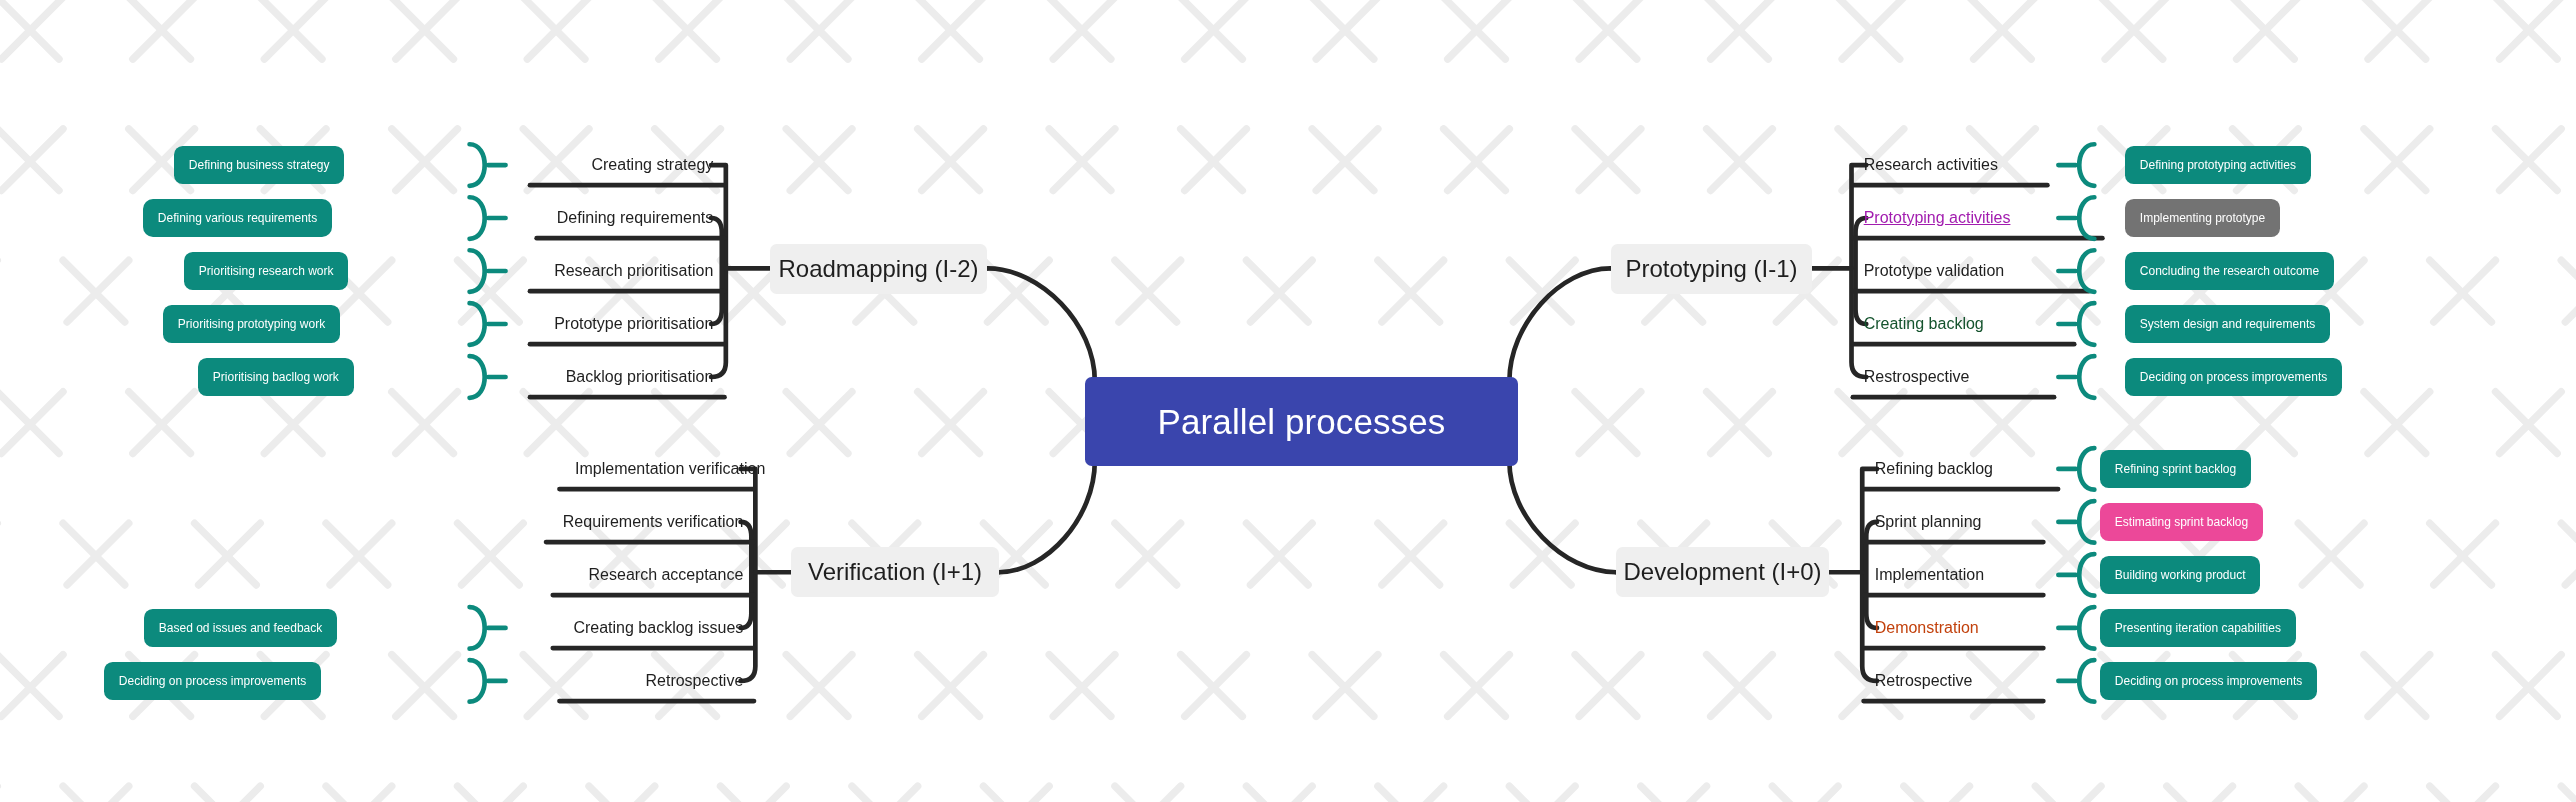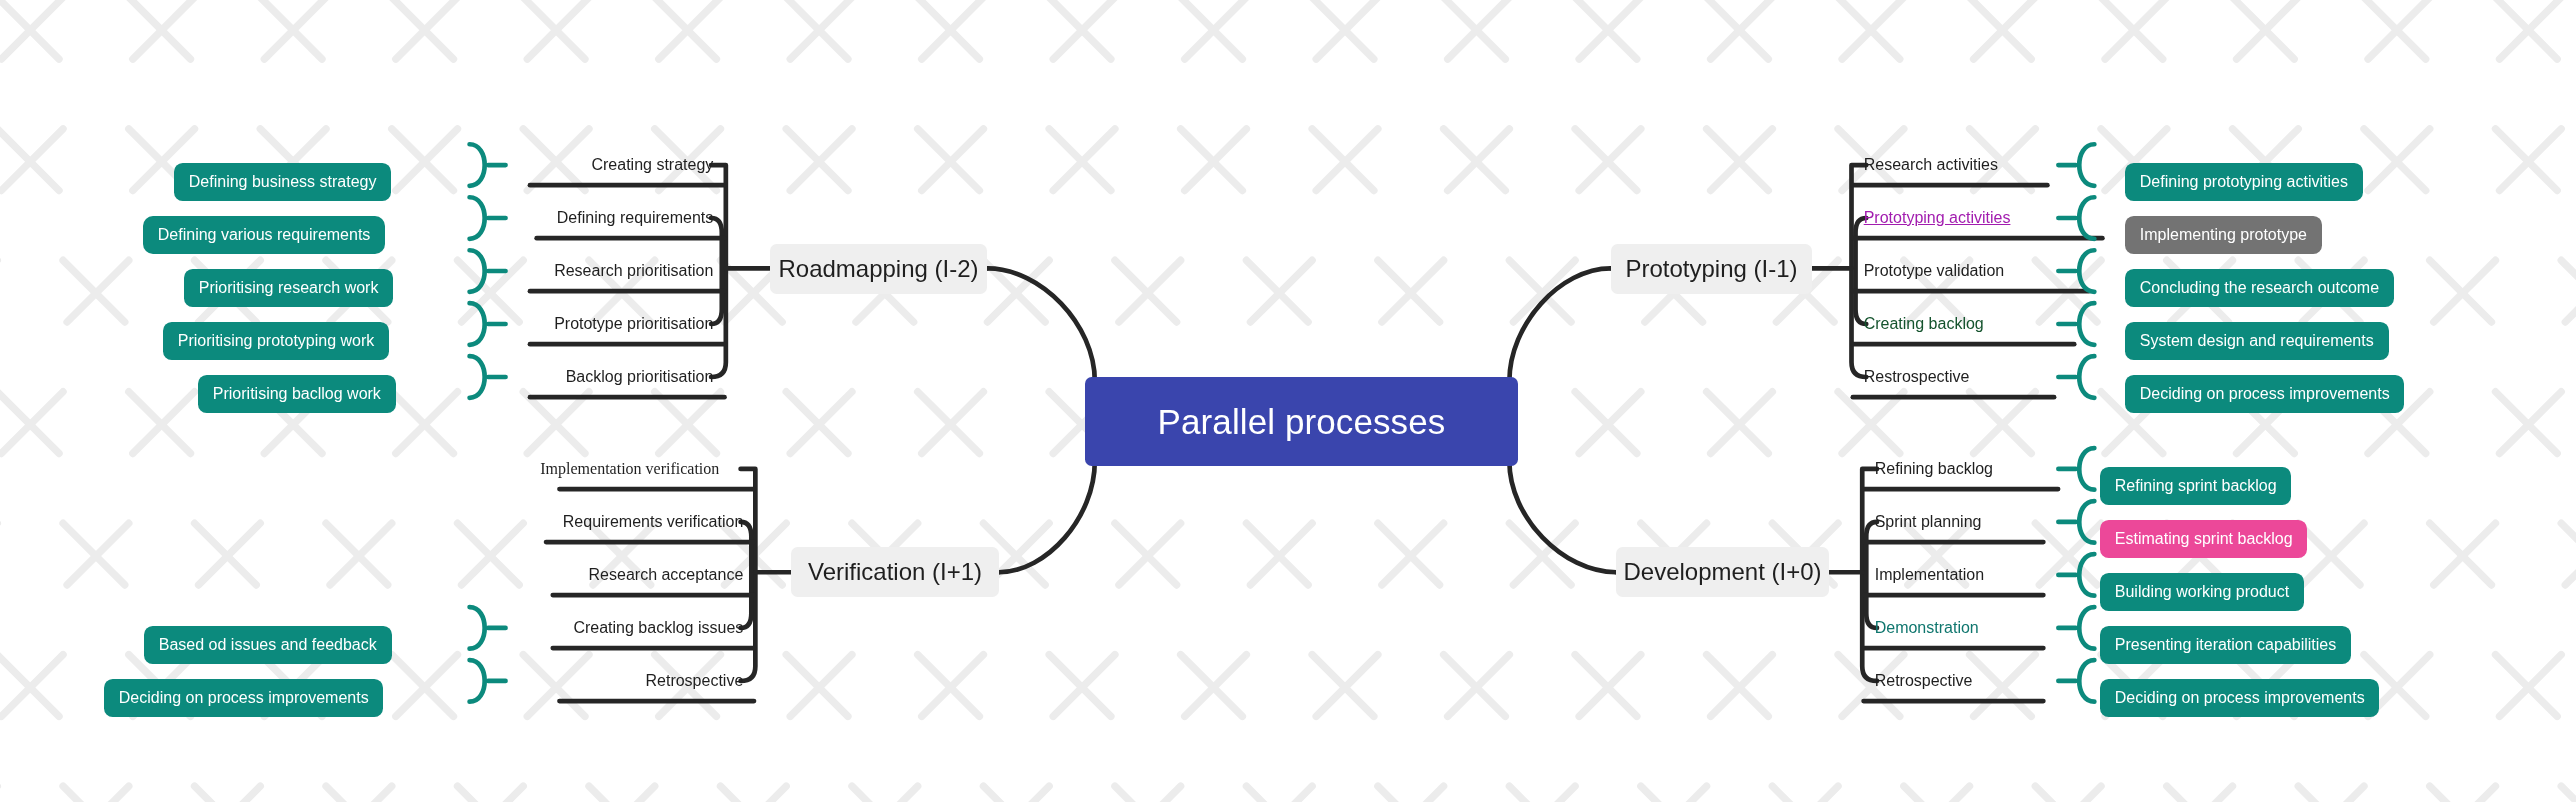--- a/index.html
+++ b/index.html
@@ -23,21 +23,21 @@
     font-size:35px;justify-content:center;letter-spacing:0.1px;
   }
 
   .branch-node{
     background:#efefef;color:#1f1f1f;border-radius:6.7px;
     font-size:24px;justify-content:center;padding:0 17.4px;
   }
 
   .pill{
     background:#0c8a7d;color:#ffffff;border-radius:8.7px;
-    font-size:16px;justify-content:center;padding:0 14.8px;height:38px;margin-top:17px;
+    font-size:12px;justify-content:center;padding:0 14.8px;height:38px;
   }
 
   .plain{
     color:#1f1f1f;font-size:16px;height:38px;
     justify-content:center;padding:0 10.7px;
   }
   .plain.lefttext{justify-content:flex-end;}
   .plain.righttext{justify-content:flex-start;}
 </style>
 </head>
@@ -535,34 +535,34 @@
       <div class="node pill" style="background: rgb(12, 138, 125); color: rgb(255, 255, 255); width: auto; left: 2125px; top: 146px; height: 38px;">Defining prototyping activities</div>
       <div class="node plain righttext" style="color: #a21caf; left: 1853px; top: 199px; width: 288px; height: 38px; text-decoration: underline;">Prototyping activities</div>
       <div class="node pill" style="background: #737373; color: rgb(255, 255, 255); width: auto; left: 2125px; top: 199px; height: 38px;">Implementing prototype</div>
       <div class="node plain righttext" style="color: rgb(31, 31, 31); left: 1853px; top: 252px; width: 288px; height: 38px;">Prototype validation</div>
       <div class="node pill" style="background: rgb(12, 138, 125); color: rgb(255, 255, 255); width: auto; left: 2125px; top: 252px; height: 38px;">Concluding the research outcome</div>
       <div class="node plain righttext" style="color: #14532d; left: 1853px; top: 305px; width: 288px; height: 38px;">Creating backlog</div>
       <div class="node pill" style="background: rgb(12, 138, 125); color: rgb(255, 255, 255); width: auto; left: 2125px; top: 305px; height: 38px;">System design and requirements</div>
       <div class="node plain righttext" style="color: rgb(31, 31, 31); left: 1853px; top: 358px; width: 288px; height: 38px;">Restrospective</div>
       <div class="node pill" style="background: rgb(12, 138, 125); color: rgb(255, 255, 255); width: auto; left: 2125px; top: 358px; height: 38px;">Deciding on process improvements</div>
       <div class="node branch-node" style="left: 791px; top: 547px; width: 208px; height: 50px; background: rgb(239, 239, 239); color: rgb(31, 31, 31);">Verification (I+1)</div>
-      <div class="node plain lefttext" style="color: rgb(31, 31, 31); left: 442px; top: 450px; width: 288px; height: 38px; font-family: Liberation Serif, serif;">Implementation verification</div>
+      <div class="node plain lefttext" style="color: rgb(31, 31, 31); left: 488px; top: 450px; width: 288px; height: 38px;">Implementation verification</div>
       <div class="node plain lefttext" style="color: rgb(31, 31, 31); left: 466px; top: 503px; width: 288px; height: 38px;">Requirements verification</div>
       <div class="node plain lefttext" style="color: rgb(31, 31, 31); left: 466px; top: 556px; width: 288px; height: 38px;">Research acceptance</div>
       <div class="node plain lefttext" style="color: rgb(31, 31, 31); left: 466px; top: 609px; width: 288px; height: 38px;">Creating backlog issues</div>
       <div class="node pill" style="background: rgb(12, 138, 125); color: rgb(255, 255, 255); width: auto; left: 144px; top: 609px; height: 38px;">Based od issues and feedback</div>
       <div class="node plain lefttext" style="color: rgb(31, 31, 31); left: 466px; top: 662px; width: 288px; height: 38px;">Retrospective</div>
       <div class="node pill" style="background: rgb(12, 138, 125); color: rgb(255, 255, 255); width: auto; left: 104px; top: 662px; height: 38px;">Deciding on process improvements</div>
       <div class="node branch-node" style="left: 1616px; top: 547px; width: 213px; height: 50px; background: rgb(239, 239, 239); color: rgb(31, 31, 31);">Development (I+0)</div>
       <div class="node plain righttext" style="color: rgb(31, 31, 31); left: 1864px; top: 450px; width: 288px; height: 38px;">Refining backlog</div>
       <div class="node pill" style="background: rgb(12, 138, 125); color: rgb(255, 255, 255); width: auto; left: 2100px; top: 450px; height: 38px;">Refining sprint backlog</div>
       <div class="node plain righttext" style="color: rgb(31, 31, 31); left: 1864px; top: 503px; width: 288px; height: 38px;">Sprint planning</div>
       <div class="node pill" style="background: #ec4899; color: rgb(255, 255, 255); width: auto; left: 2100px; top: 503px; height: 38px;">Estimating sprint backlog</div>
       <div class="node plain righttext" style="color: rgb(31, 31, 31); left: 1864px; top: 556px; width: 288px; height: 38px;">Implementation</div>
       <div class="node pill" style="background: rgb(12, 138, 125); color: rgb(255, 255, 255); width: auto; left: 2100px; top: 556px; height: 38px;">Building working product</div>
-      <div class="node plain righttext" style="color: #0f766e; left: 1864px; top: 609px; width: 288px; height: 38px;">Demonstration</div>
+      <div class="node plain righttext" style="color: #c2410c; left: 1864px; top: 609px; width: 288px; height: 38px;">Demonstration</div>
       <div class="node pill" style="background: rgb(12, 138, 125); color: rgb(255, 255, 255); width: auto; left: 2100px; top: 609px; height: 38px;">Presenting iteration capabilities</div>
       <div class="node plain righttext" style="color: rgb(31, 31, 31); left: 1864px; top: 662px; width: 288px; height: 38px;">Retrospective</div>
       <div class="node pill" style="background: rgb(12, 138, 125); color: rgb(255, 255, 255); width: auto; left: 2100px; top: 662px; height: 38px;">Deciding on process improvements</div>
     </div>
 
 </div>
 
 
 </body></html>

